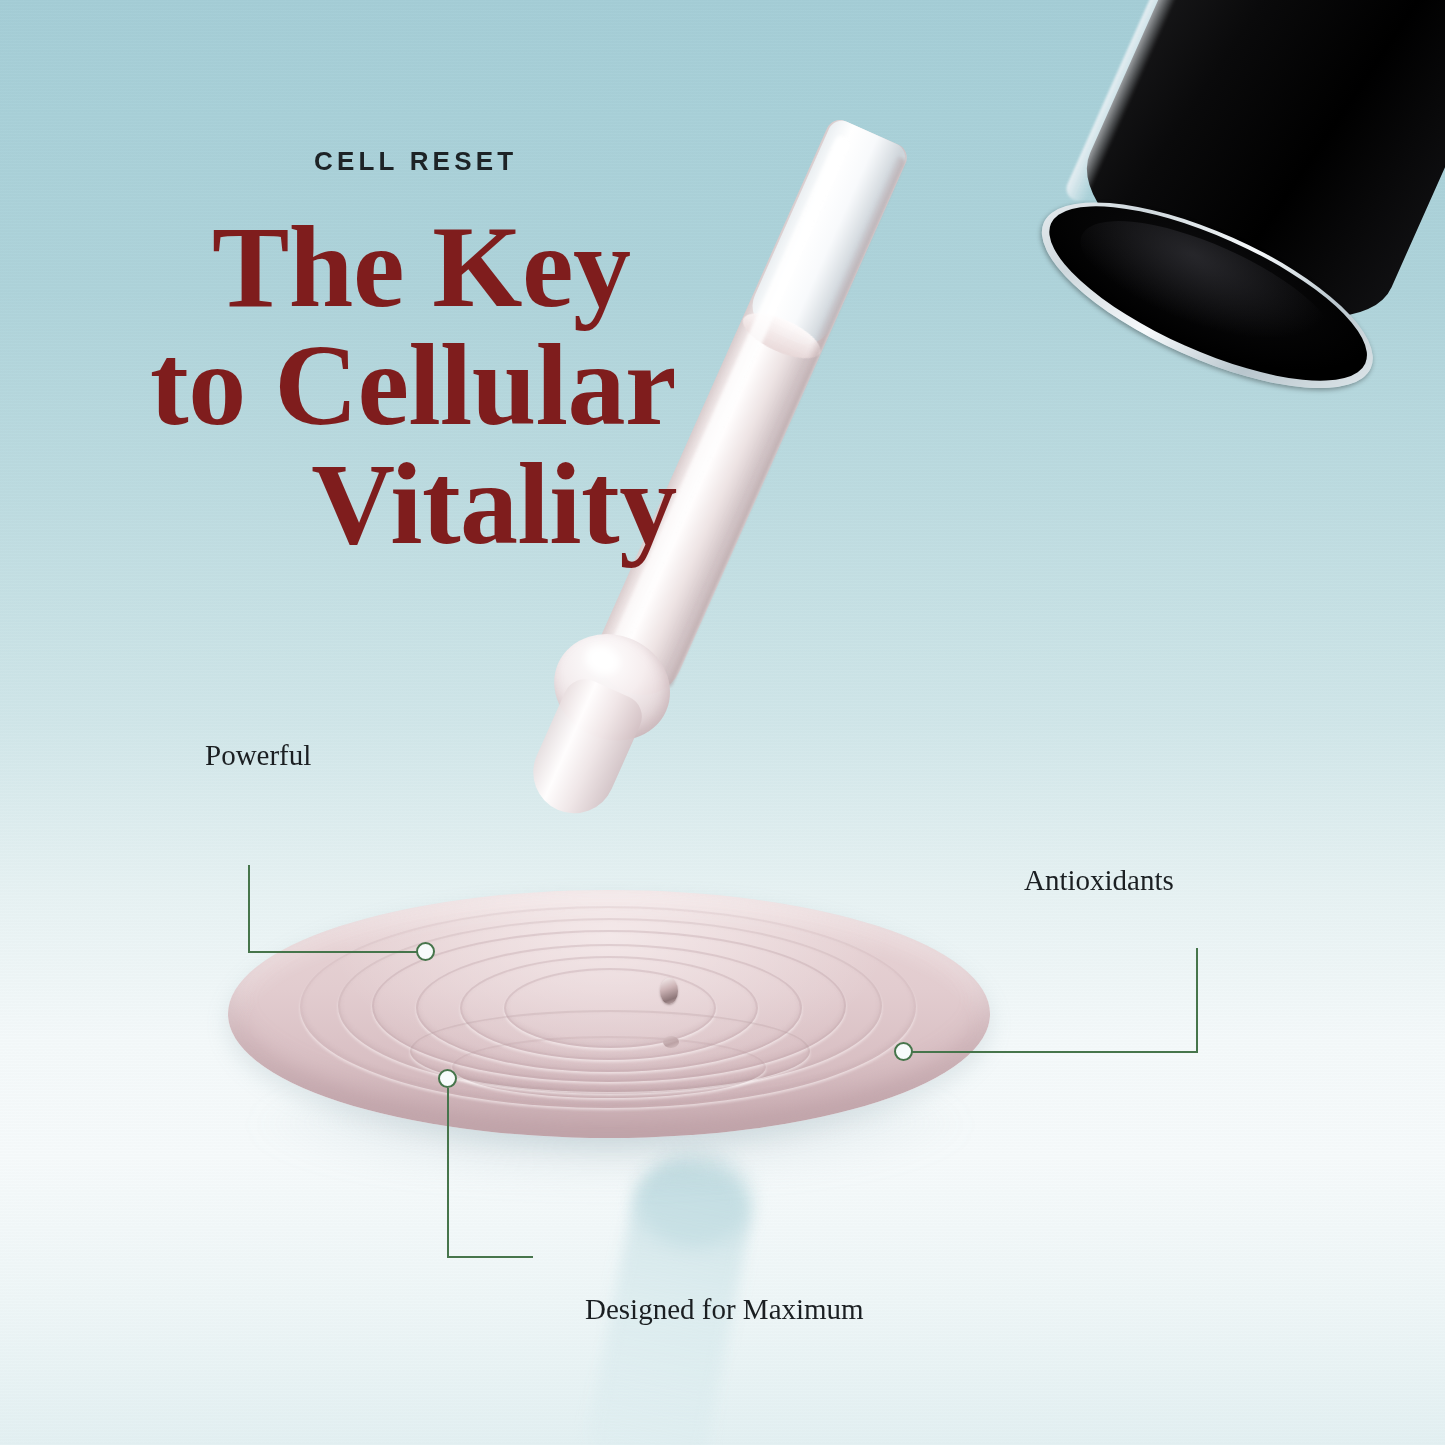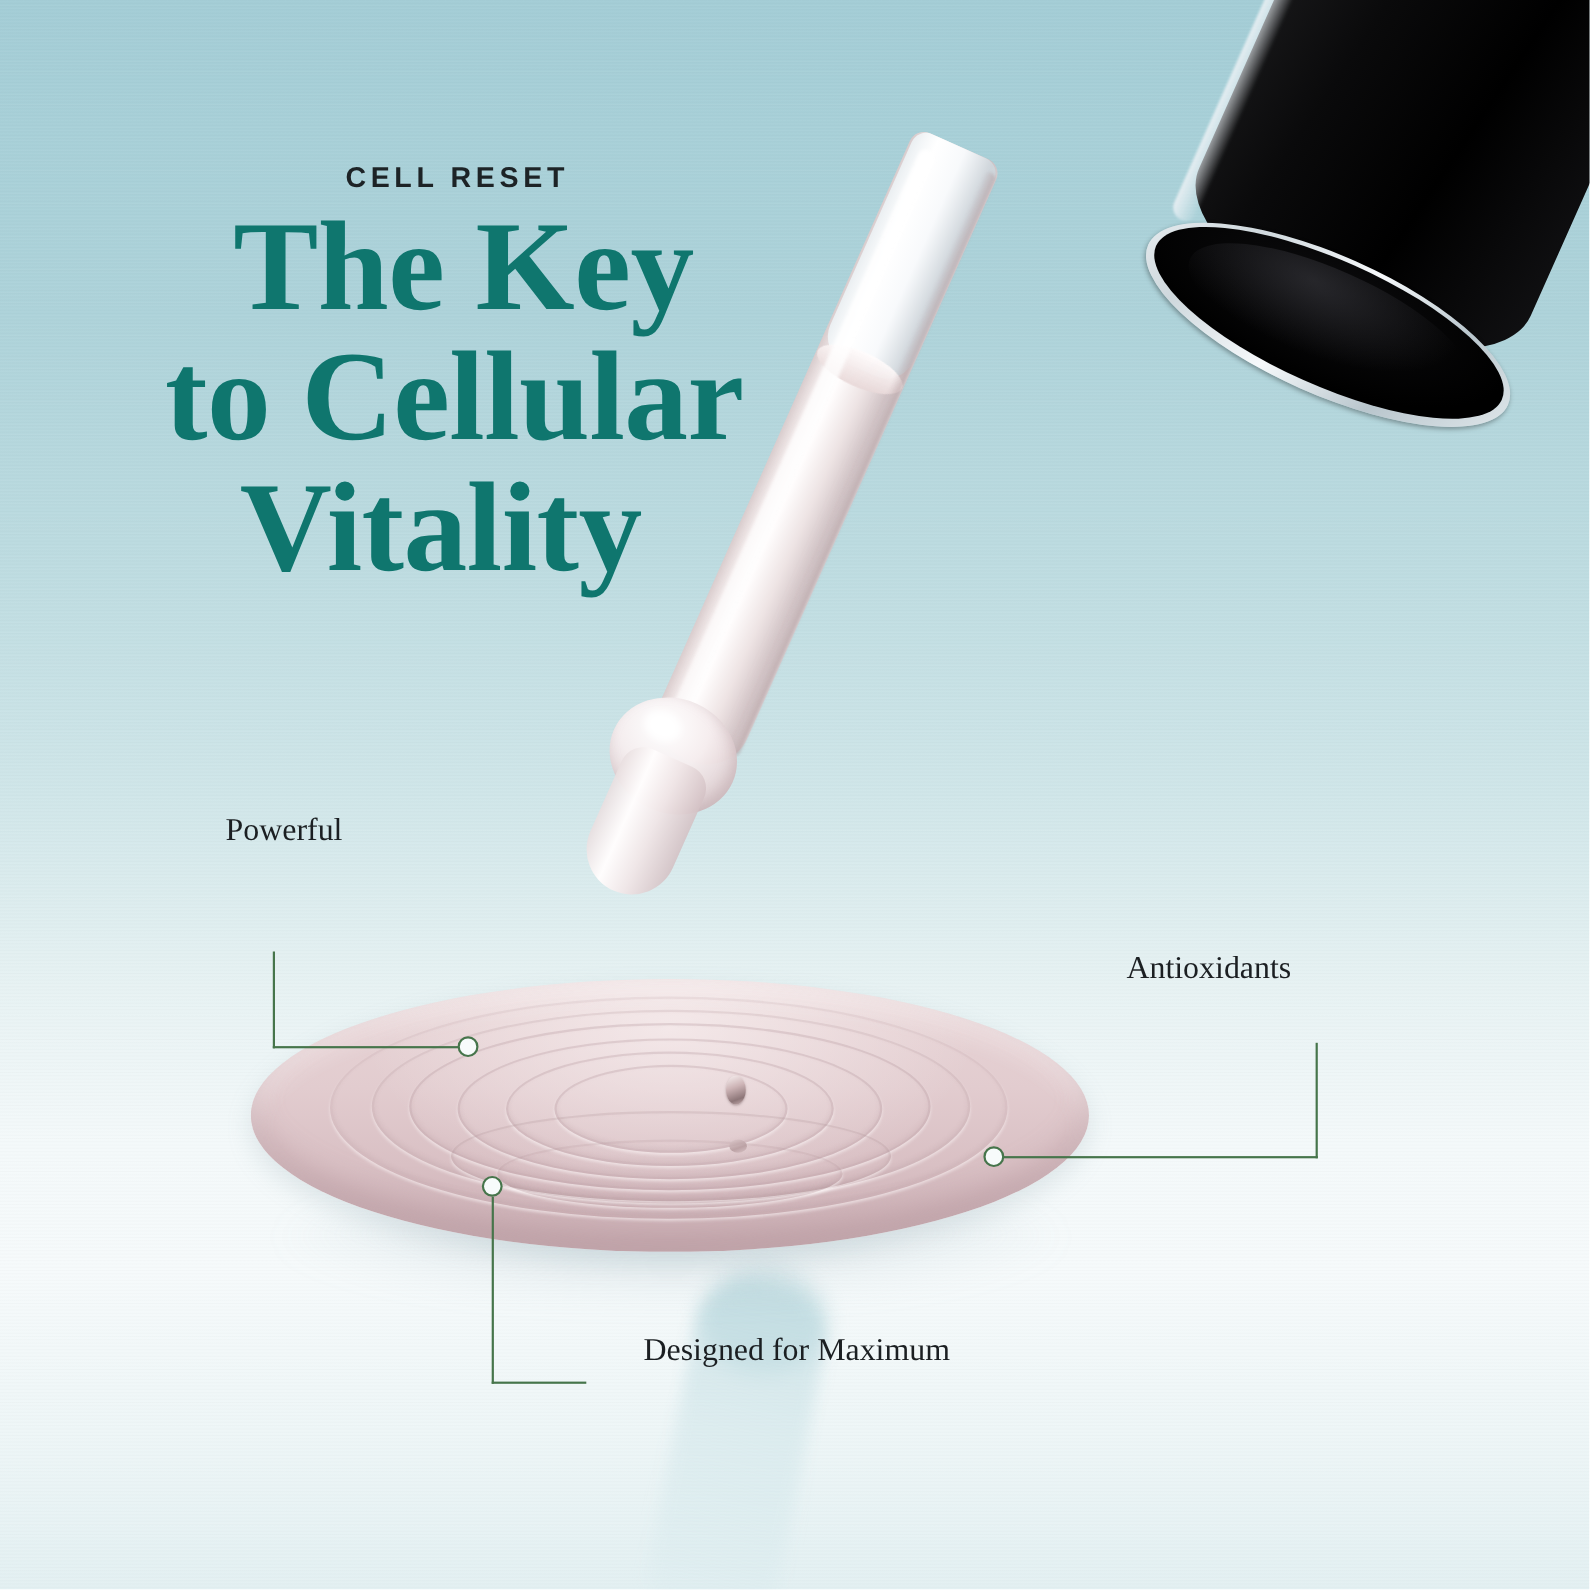--- a/index.html
+++ b/index.html
@@ -52,33 +52,33 @@
     font-weight: 700;
     font-size: 26px;
     letter-spacing: 4.2px;
     color: #1d2326;
     white-space: nowrap;
   }
 
   .headline {
     position: absolute;
     left: 130px;
-    top: 184px;
+    top: 208px;
     width: 640px;
     font-family: "Liberation Serif", serif;
     font-weight: 700;
     font-size: 116px;
     line-height: 1.02;
     letter-spacing: -0.5px;
-    color: #0f766e;
+    color: #7f1d1d;
   }
   .headline .hl-line { display: block; white-space: nowrap; }
   .hl-1 { margin-left: 82px; }
   .hl-2 { margin-left: 20px; }
-  .hl-3 { margin-left: 88px; }
+  .hl-3 { margin-left: 88px; text-align: center; }
 
   
   .cap-wrap {
     position: absolute;
     left: 915px;
     top: -120px;
     width: 620px;
     height: 560px;
     transform: rotate(24deg);
     transform-origin: 50% 100%;
@@ -337,21 +337,21 @@
     position: absolute;
     font-family: "Liberation Serif", serif;
     font-weight: 400;
     font-size: 29px;
     line-height: 1.22;
     color: #1b1f22;
     white-space: nowrap;
   }
   .lbl-left      { left: 205px;  top: 738px;  text-align: left; }
   .lbl-right     { left: 1024px; top: 828px;  text-align: center; }
-  .lbl-bottom    { left: 585px;  top: 1210px; text-align: left; }
+  .lbl-bottom    { left: 585px;  top: 1292px; text-align: left; }
 
   .leader {
     position: absolute;
     background: #46754b;
     pointer-events: none;
   }
   .leader-dot {
     position: absolute;
     width: 19px;
     height: 19px;

